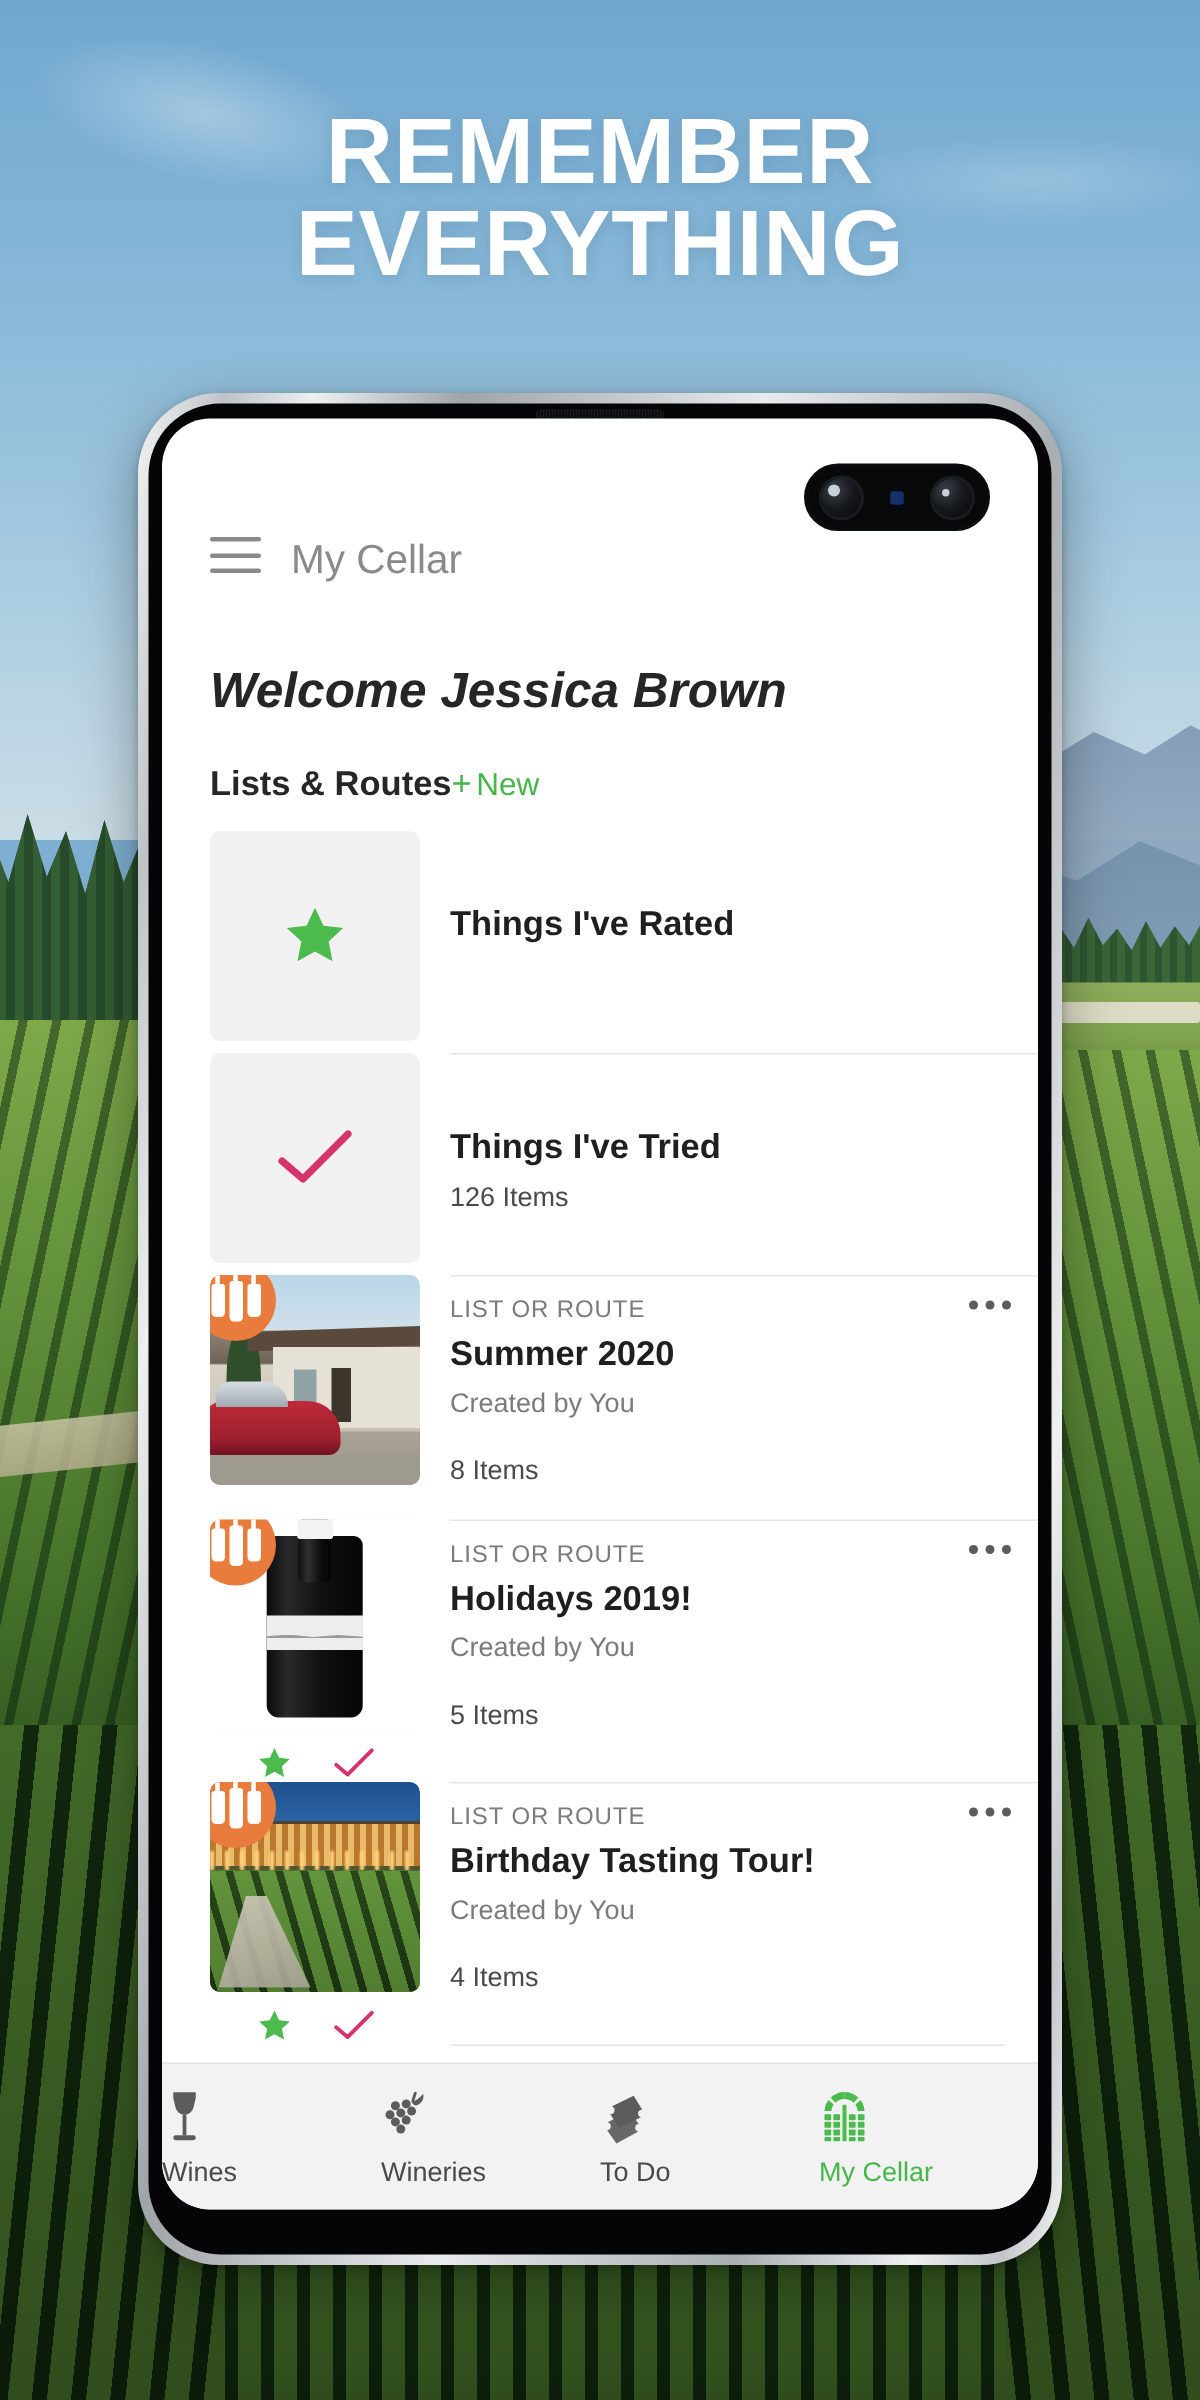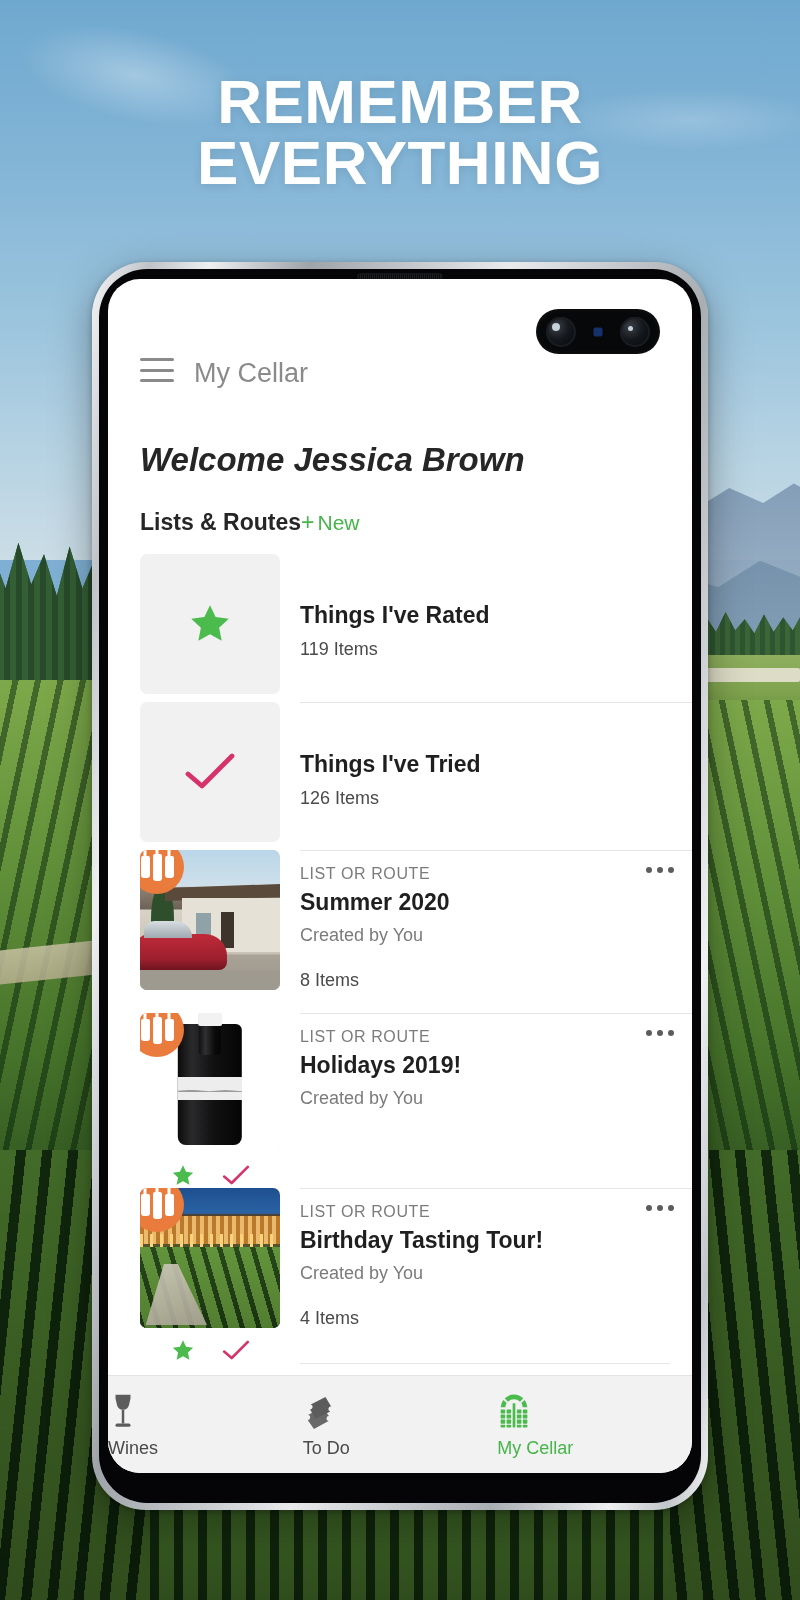--- a/index.html
+++ b/index.html
@@ -394,21 +394,20 @@
             <div class="row first">
               <div class="thumb-col">
                 <div class="thumb">
                   <svg width="48" height="46" viewBox="0 0 24 24">
                     <path d="M12 2.2l2.95 6.2 6.85.85-5.05 4.7 1.35 6.85L12 17.4l-6.1 3.4 1.35-6.85L2.2 9.25l6.85-.85z" fill="#4CBB4E"></path>
                   </svg>
                 </div>
               </div>
               <div class="row-right">
                 <div class="simple-title">Things I've Rated</div>
-                <div class="simple-sub">119 Items</div>
               </div>
             </div>
 
             <div class="row">
               <div class="thumb-col">
                 <div class="thumb">
                   <svg width="52" height="42" viewBox="0 0 26 20">
                     <path d="M2 11 L9 17 L24 2" fill="none" stroke="#D6336C" stroke-width="2.4" stroke-linecap="round" stroke-linejoin="round"></path>
                   </svg>
                 </div>
@@ -477,20 +476,21 @@
               </div>
               <div class="row-right">
                 <div class="dots">
                     <i></i>
                     <i></i>
                     <i></i>
                   </div>
                 <div class="kicker">LIST OR ROUTE</div>
                 <div class="row-title">Holidays 2019!</div>
                 <div class="row-sub">Created by You</div>
+                <div class="row-meta">5 Items</div>
               </div>
             </div>
 
             <div class="row">
               <div class="thumb-col">
                 <div class="thumb">
                   <div class="ph-vineyard">
                     <div class="pergola"></div>
                       <div class="lamps"></div>
                     <div class="rows"></div>
@@ -535,20 +535,39 @@
             <div class="tab-icon">
               <svg width="30" height="38" viewBox="0 0 24 30">
                 <path d="M6 2h12v3l-1.2 5.2A4.9 4.9 0 0 1 12 14a4.9 4.9 0 0 1-4.8-3.8L6 5z" fill="#5C5C5C"></path>
                 <rect x="11" y="14" width="2" height="11" fill="#5C5C5C"></rect>
                 <rect x="6" y="25" width="12" height="2.6" rx="1.3" fill="#5C5C5C"></rect>
               </svg>
             </div>
             <div class="tab-label">Wines</div>
           </div>
 
+          <div class="tab">
+            <div class="tab-icon">
+              <svg width="36" height="38" viewBox="0 0 30 30">
+                <g fill="#5C5C5C">
+                  <circle cx="8" cy="9" r="2.5"></circle>
+                    <circle cx="14" cy="8" r="2.5"></circle>
+                  <circle cx="5" cy="14" r="2.5"></circle>
+                    <circle cx="11" cy="13" r="2.5"></circle>
+                    <circle cx="17" cy="12" r="2.5"></circle>
+                  <circle cx="8" cy="18" r="2.5"></circle>
+                    <circle cx="14" cy="17" r="2.5"></circle>
+                  <circle cx="11" cy="22" r="2.5"></circle>
+                  <path d="M17 7c3-1 5-2.6 6.4-4.6.7 2.6-.6 5-3 6.2-1.2.6-2.4.2-3.4-1.6z"></path>
+                  <rect x="17.6" y="1" width="1.6" height="6" rx=".8" transform="rotate(18 18 4)"></rect>
+                </g>
+              </svg>
+            </div>
+            <div class="tab-label">Wineries</div>
+          </div>
 
           <div class="tab">
             <div class="tab-icon">
               <svg width="36" height="36" viewBox="0 0 30 30">
                 <g fill="#5C5C5C">
                   <path d="M7 7.5 20 3.2l3.6 8.4a2.1 2.1 0 0 0-2.5 1.4 2.1 2.1 0 0 0 1.2 2.6l-13 4.3-3.6-8.4a2.1 2.1 0 0 0 2.5-1.4A2.1 2.1 0 0 0 7 7.5z" transform="rotate(-8 15 12)"></path>
                   <path d="M5 15.5 18.5 12l3.2 8.5a2 2 0 0 0-2.4 1.4 2 2 0 0 0 1.2 2.5L7 28 3.8 19.5a2 2 0 0 0 2.4-1.4A2 2 0 0 0 5 15.5z" transform="rotate(-14 13 20)" opacity=".92"></path>
                 </g>
               </svg>
             </div>

